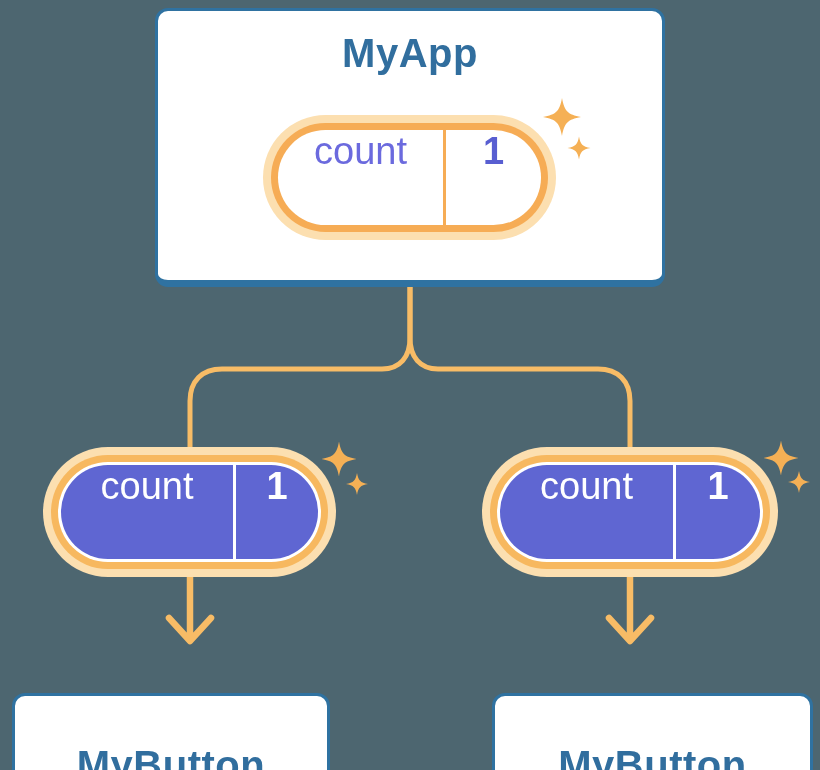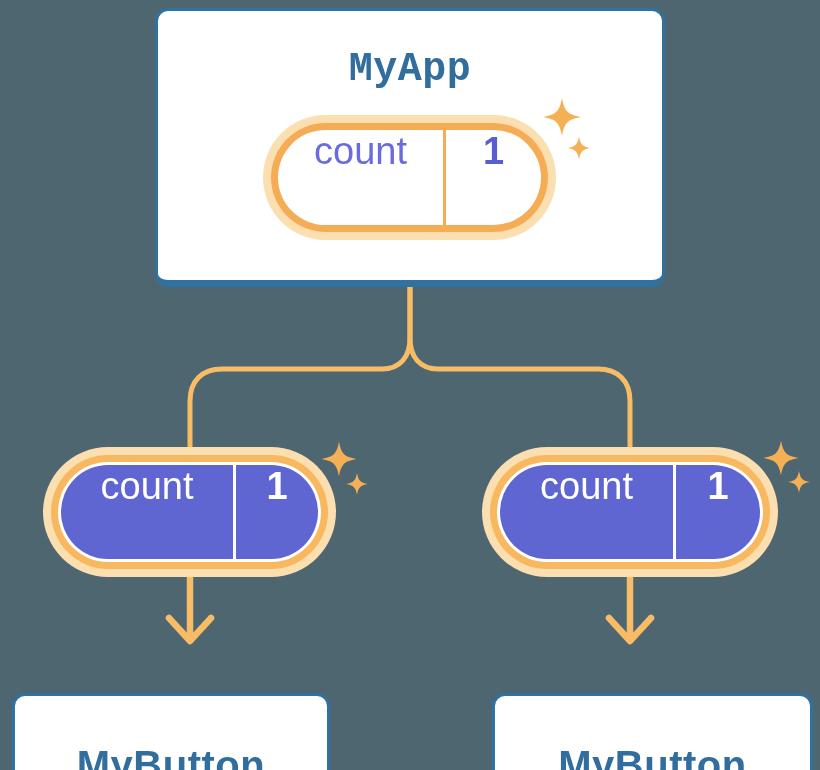--- a/index.html
+++ b/index.html
@@ -52,22 +52,21 @@
     color: #316e9e;
     font-weight: 700;
     font-size: 40px;
     letter-spacing: 0.5px;
     text-align: center;
   }
   .root-card .card-title {
     position: absolute;
     left: 0;
     right: 0;
-    top: 36px;
-    font-family: Liberation Mono, monospace;
+    top: 20px;
   }
   .pill {
     position: absolute;
     border-radius: 999px;
     display: flex;
     align-items: stretch;
     overflow: hidden;
   }
   .pill-state {
     

